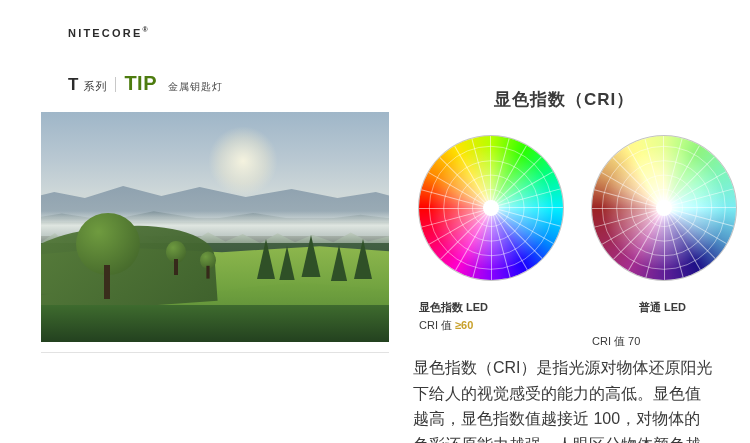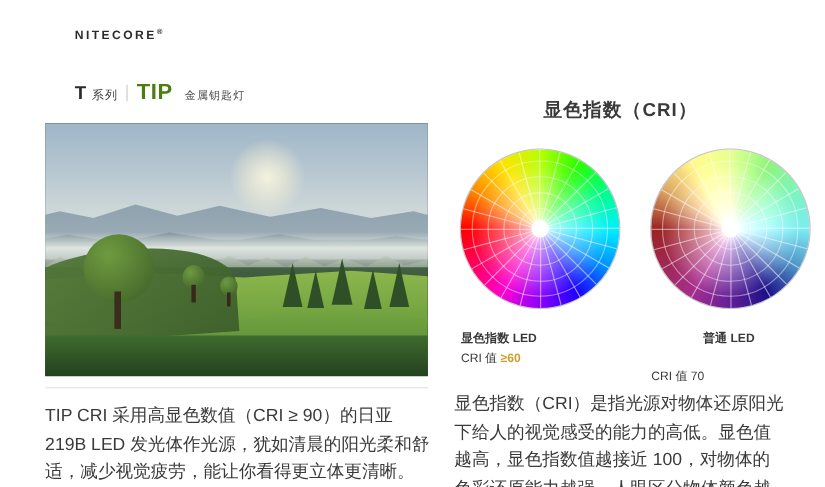--- a/index.html
+++ b/index.html
@@ -305,16 +305,15 @@
 
   <div class="label-line" style="left:592px;top:300px;margin-left:47px;">
     <span class="big">普通 LED</span>
   </div>
   <div class="label-line" style="left:592px;top:334px;">
     <span>CRI 值</span>
     <span>70</span>
   </div>
 
   <div class="divider"></div>
-  <div class="copy copy-left">TIP CRI 采用高显色数值（CRI ≥ 90）的日亚 219B LED 发光体作光源，犹如清晨的阳光柔和舒适，减少视觉疲劳，能让你看得更立体更清晰。</div>
   <div class="copy copy-right">显色指数（CRI）是指光源对物体还原阳光下给人的视觉感受的能力的高低。显色值越高，显色指数值越接近 100，对物体的色彩还原能力越强，人眼区分物体颜色越轻松。</div>
 
 </div>
 
 </body></html>

